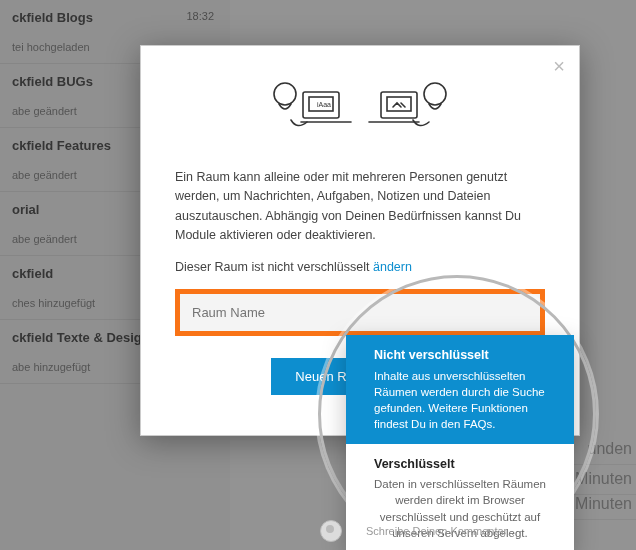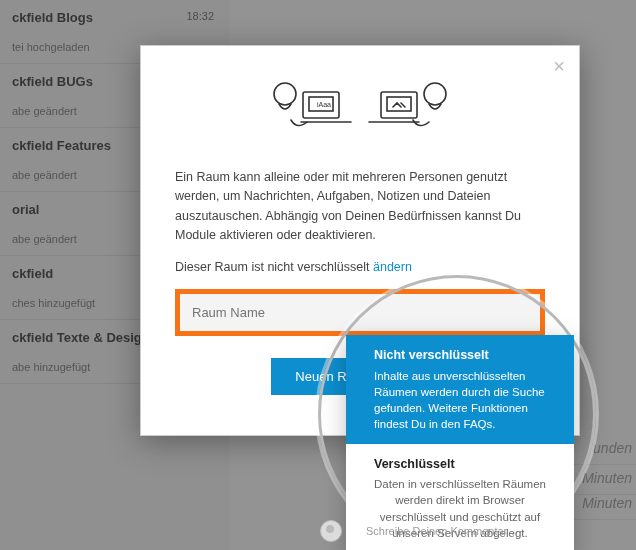--- a/index.html
+++ b/index.html
@@ -6,21 +6,21 @@
   .stage{position:relative;width:636px;height:550px;margin:0 auto;background:#e8e8e8;overflow:hidden;}
   
   .bg{position:absolute;inset:0;background:#e5e5e5;}
   .sidebar{position:absolute;left:0;top:0;width:230px;height:100%;background:#ececec;border-right:1px solid #ccc;}
   .sb-item{border-bottom:1px solid #d5d5d5;padding:10px 12px;}
   .sb-title{font-weight:bold;font-size:13px;color:#222;}
   .sb-sub{font-size:11px;color:#666;margin-top:16px;}
   .sb-time{position:absolute;right:16px;font-size:11px;color:#555;}
   .main{position:absolute;left:230px;top:0;right:0;height:100%;background:#f1f1f1;}
   .main .row{border-bottom:1px solid #ddd;padding:12px 18px;font-size:12px;color:#555;}
-  .main .meta{position:absolute;right:4px;font-size:14px;color:#888;font-style:italic;}
+  .main .meta{position:absolute;right:4px;font-size:16px;color:#888;}
   .overlay{position:absolute;inset:0;background:rgba(70,70,70,0.55);}
   
   .modal{position:absolute;left:140px;top:45px;width:370px;background:#fff;border:1px solid #ccc;box-shadow:0 6px 30px rgba(0,0,0,0.35);padding:28px 34px 40px 34px;}
   .close{position:absolute;right:14px;top:10px;color:#bbb;font-size:20px;cursor:pointer;line-height:1;}
   .illus{display:flex;justify-content:center;gap:14px;margin-bottom:22px;}
   .desc{font-size:12.5px;line-height:1.55;color:#444;}
   .desc p{margin:0 0 12px 0;}
   .link{color:#0d8ecf;cursor:pointer;}
   .input-wrap{margin-top:10px;}
   .input-wrap input{width:100%;padding:11px 12px;font-size:13px;border:5px solid #f97316;background:#f4f4f4;color:#888;box-sizing:border-box;}

